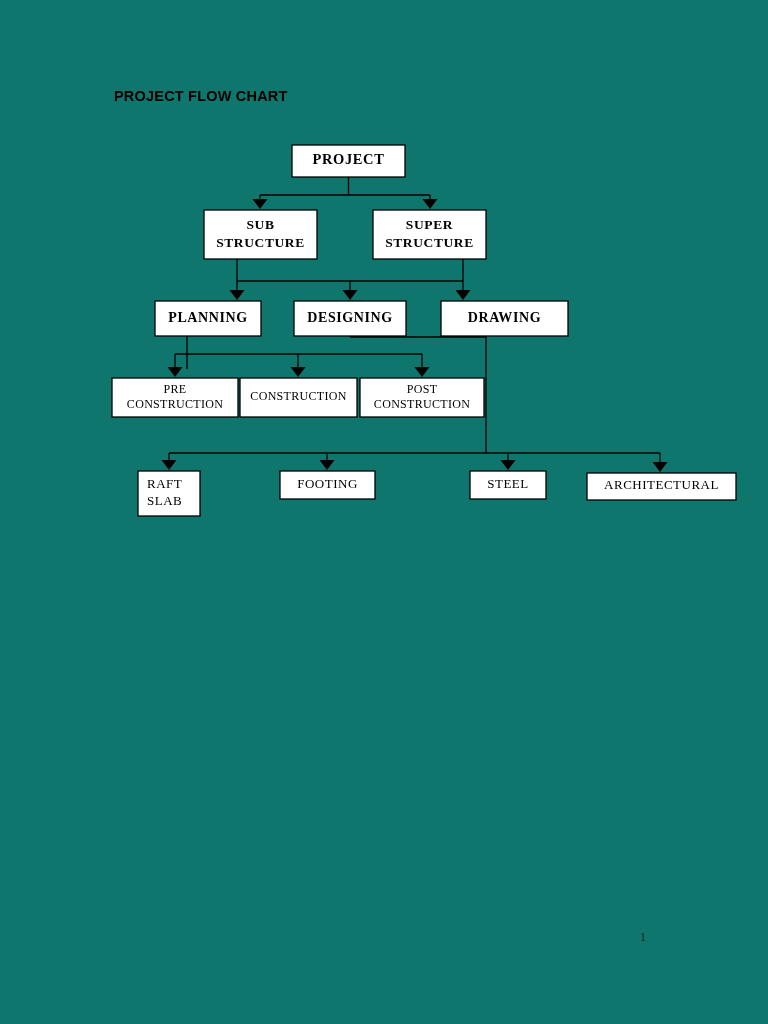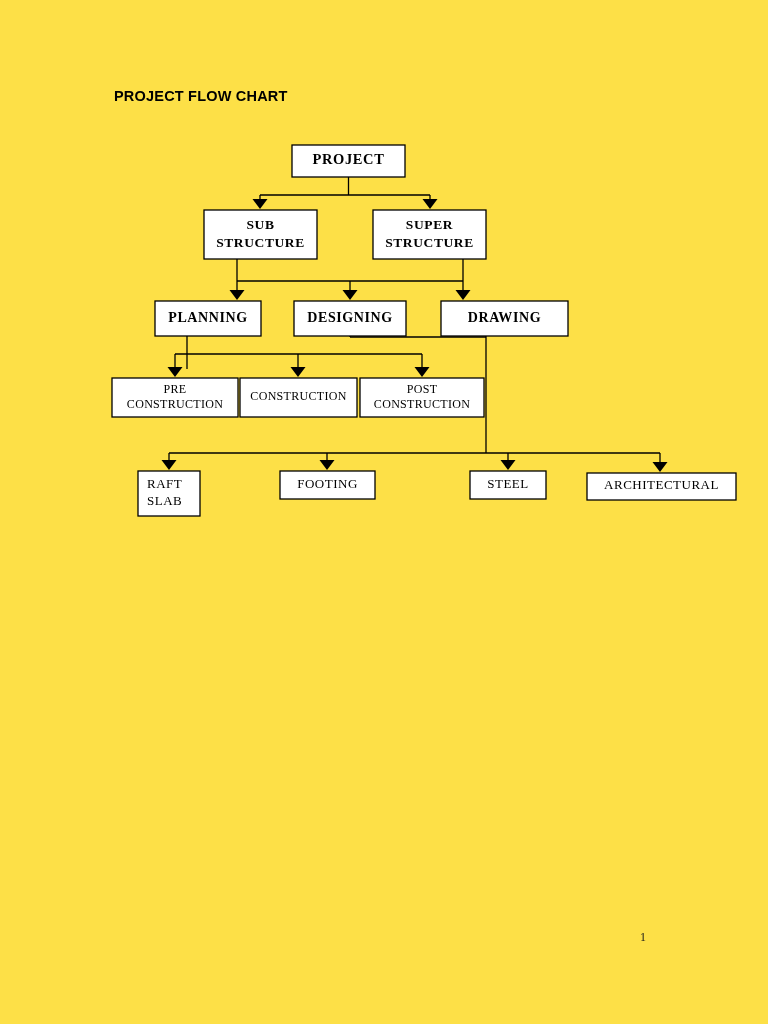--- a/index.html
+++ b/index.html
@@ -12,21 +12,21 @@
     height: 1024px;
     position: relative;
     font-family: "Liberation Serif", serif;
     overflow: hidden;
   }
   #page {
     position: absolute;
     left: 0; top: 0;
     width: 768px;
     height: 1024px;
-    background: #fde047;
+    background: #0f766e;
   }
   #chart-title {
     position: absolute;
     left: 114px;
     top: 88px;
     font-family: "Liberation Sans", sans-serif;
     font-weight: bold;
     font-size: 14.5px;
     letter-spacing: 0.2px;
     color: #000000;

